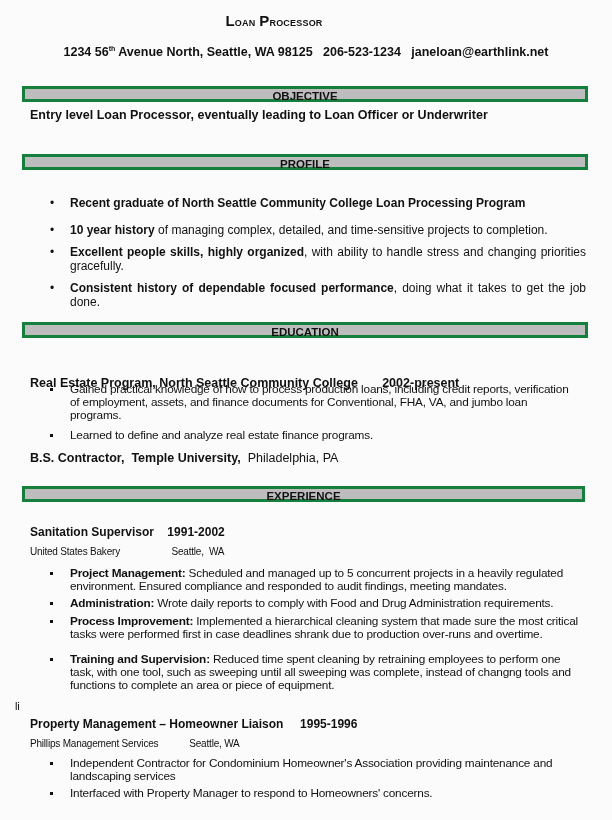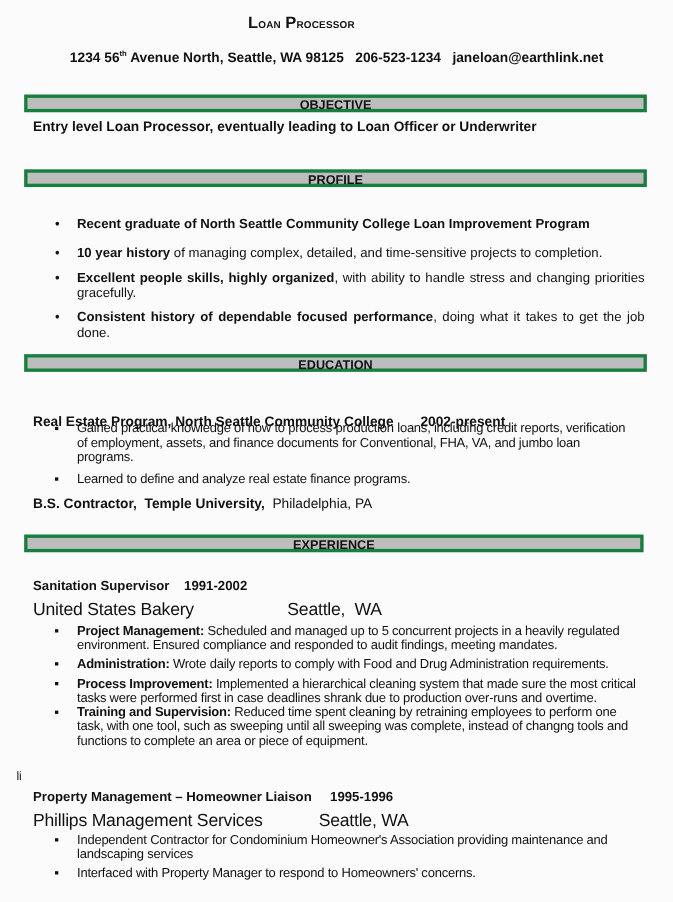--- a/index.html
+++ b/index.html
@@ -27,58 +27,58 @@
   }
   .bar.exp { width: 563px; }
   .para { font-weight: bold; font-size: 12.5px; white-space: nowrap; }
   .plist { position: absolute; left: 50px; width: 536px; margin: 0; padding: 0; list-style: none; }
   .plist li { position: relative; padding-left: 20px; font-size: 12px; line-height: 13.5px; text-align: justify; }
   .plist li .dot { position: absolute; left: 0; top: 0; font-size: 12px; }
   .slist { position: absolute; left: 50px; width: 530px; margin: 0; padding: 0; list-style: none; }
   .slist li { position: relative; padding-left: 20px; font-size: 11.8px; line-height: 13.2px; letter-spacing: -0.2px; }
   .slist li .sq { position: absolute; left: 0; top: 5px; width: 3px; height: 3px; background: #111; }
   .hd { font-weight: bold; font-size: 12.5px; white-space: pre; }
-  .sub { font-size: 16px; white-space: pre; letter-spacing: -0.2px; }
+  .sub { font-size: 10px; white-space: pre; letter-spacing: -0.2px; }
   b { font-weight: bold; }
 </style>
 </head>
 <body>
 
 <div class="abs title">
   <span class="cap">L</span><span>oan </span><span class="cap">P</span><span>rocessor</span>
 </div>
 <div class="abs contact"><span>1234 56</span><sup>th</sup><span> Avenue North, Seattle, WA 98125   206-523-1234   janeloan@earthlink.net</span></div>
 
 <div class="bar" style="top:86px;">OBJECTIVE</div>
 <div class="abs para" style="left:30px; top:108px;">Entry level Loan Processor, eventually leading to Loan Officer or Underwriter</div>
 
 <div class="bar" style="top:154px;">PROFILE</div>
 <ul class="plist" style="top:197px;">
-  <li style="margin-bottom:13px;"><span class="dot">•</span><b>Recent graduate of North Seattle Community College Loan Improvement Program</b><span></span></li>
+  <li style="margin-bottom:13px;"><span class="dot">•</span><b>Recent graduate of North Seattle Community College Loan Processing Program</b><span></span></li>
   <li style="margin-bottom:9px;"><span class="dot">•</span><b>10 year history</b><span> of managing complex, detailed, and time-sensitive projects to completion.</span></li>
   <li style="margin-bottom:9px;"><span class="dot">•</span><b>Excellent people skills, highly organized</b><span>, with ability to handle stress and changing priorities gracefully.</span></li>
   <li><span class="dot">•</span><b>Consistent history of dependable focused performance</b><span>, doing what it takes to get the job done.</span></li>
 </ul>
 
 <div class="bar" style="top:322px;">EDUCATION</div>
 <div class="abs hd" style="left:30px; top:376px;">Real Estate Program, North Seattle Community College       2002-present</div>
 <ul class="slist" style="top:383px;">
   <li style="margin-bottom:6px;"><span class="sq"></span><span>Gained practical knowledge of how to process production loans, including credit reports, verification of employment, assets, and finance documents for Conventional, FHA, VA, and jumbo loan programs.</span></li>
   <li><span class="sq"></span><span>Learned to define and analyze real estate finance programs.</span></li>
 </ul>
 <div class="abs hd" style="left:30px; top:451px;"><span>B.S. Contractor,  Temple University,</span><span style="font-weight:normal;">  Philadelphia, PA</span></div>
 
 <div class="bar exp" style="top:486px;">EXPERIENCE</div>
 
 <div class="abs hd" style="left:30px; top:525px; font-size:12px;">Sanitation Supervisor    1991-2002</div>
 <div class="abs sub" style="left:30px; top:546px;">United States Bakery                    Seattle,  WA</div>
 <ul class="slist" style="top:567px;">
   <li style="margin-bottom:4px;"><span class="sq"></span><b>Project Management:</b><span> Scheduled and managed up to 5 concurrent projects in a heavily regulated environment. Ensured compliance and responded to audit findings, meeting mandates.</span></li>
   <li style="margin-bottom:4px;"><span class="sq"></span><b>Administration:</b><span> Wrote daily reports to comply with Food and Drug Administration requirements.</span></li>
-  <li style="margin-bottom:0;"><span class="sq"></span><b>Process Improvement:</b><span> Implemented a hierarchical cleaning system that made sure the most critical tasks were performed first in case deadlines shrank due to production over-runs and overtime.</span></li>
+  <li style="margin-bottom:12px;"><span class="sq"></span><b>Process Improvement:</b><span> Implemented a hierarchical cleaning system that made sure the most critical tasks were performed first in case deadlines shrank due to production over-runs and overtime.</span></li>
   <li><span class="sq"></span><b>Training and Supervision:</b><span> Reduced time spent cleaning by retraining employees to perform one task, with one tool, such as sweeping until all sweeping was complete, instead of changng tools and functions to complete an area or piece of equipment.</span></li>
 </ul>
 
 <div class="abs sub" style="left:15px; top:700px; font-size:11px;">li</div>
 
 <div class="abs hd" style="left:30px; top:717px; font-size:12px;">Property Management – Homeowner Liaison     1995-1996</div>
 <div class="abs sub" style="left:30px; top:738px;">Phillips Management Services            Seattle, WA</div>
 <ul class="slist" style="top:757px;">
   <li style="margin-bottom:4px;"><span class="sq"></span><span>Independent Contractor for Condominium Homeowner's Association providing maintenance and landscaping services</span></li>
   <li><span class="sq"></span><span>Interfaced with Property Manager to respond to Homeowners' concerns.</span></li>

